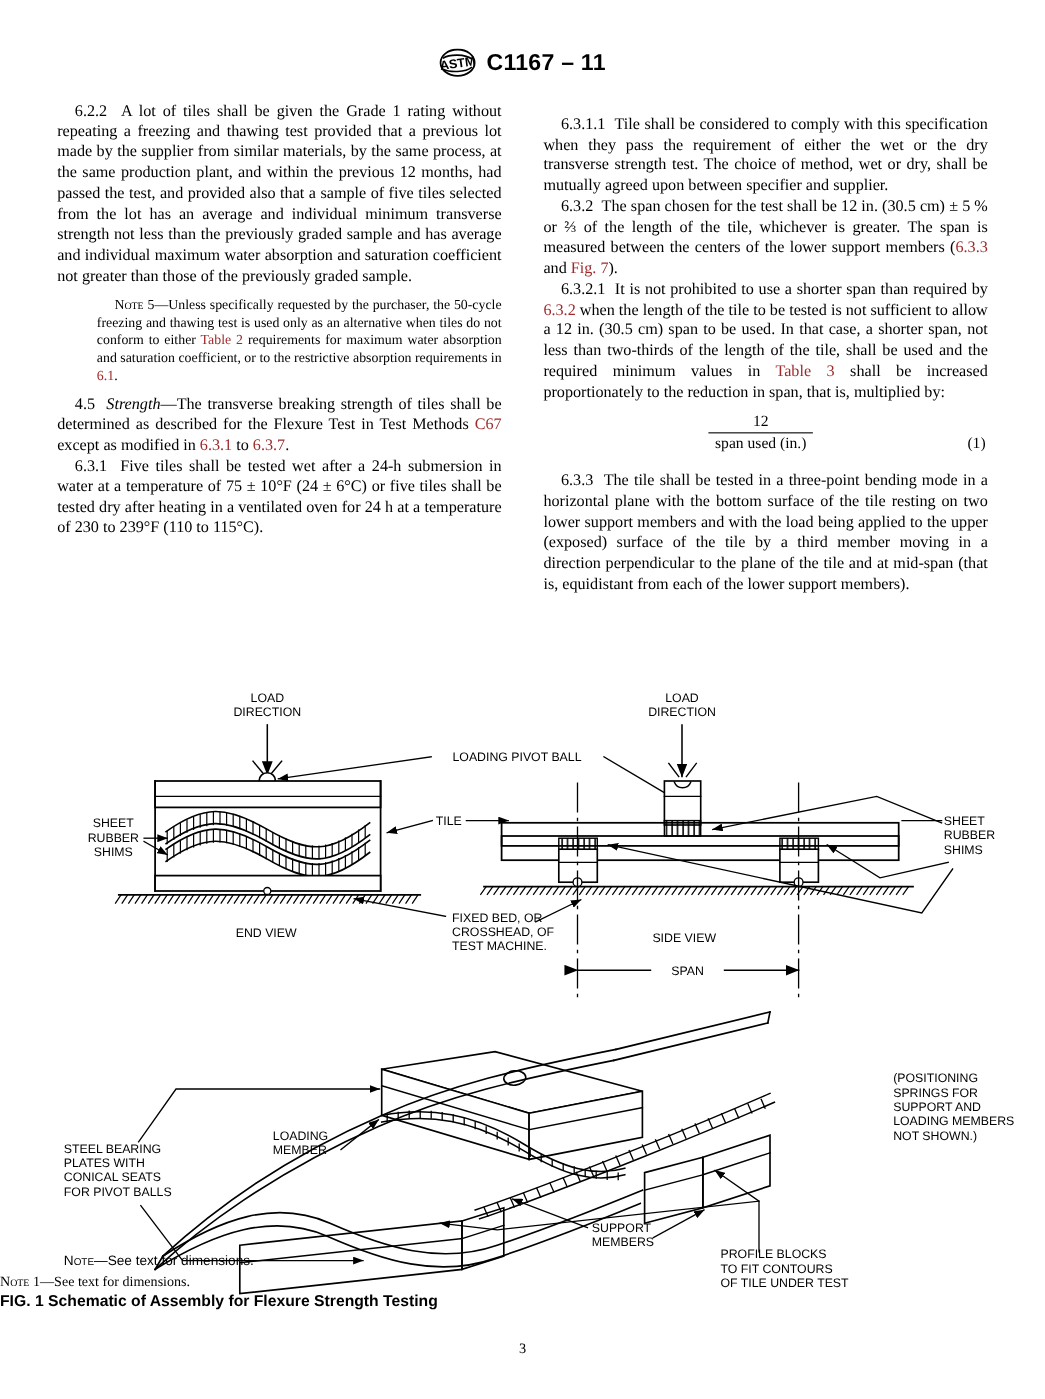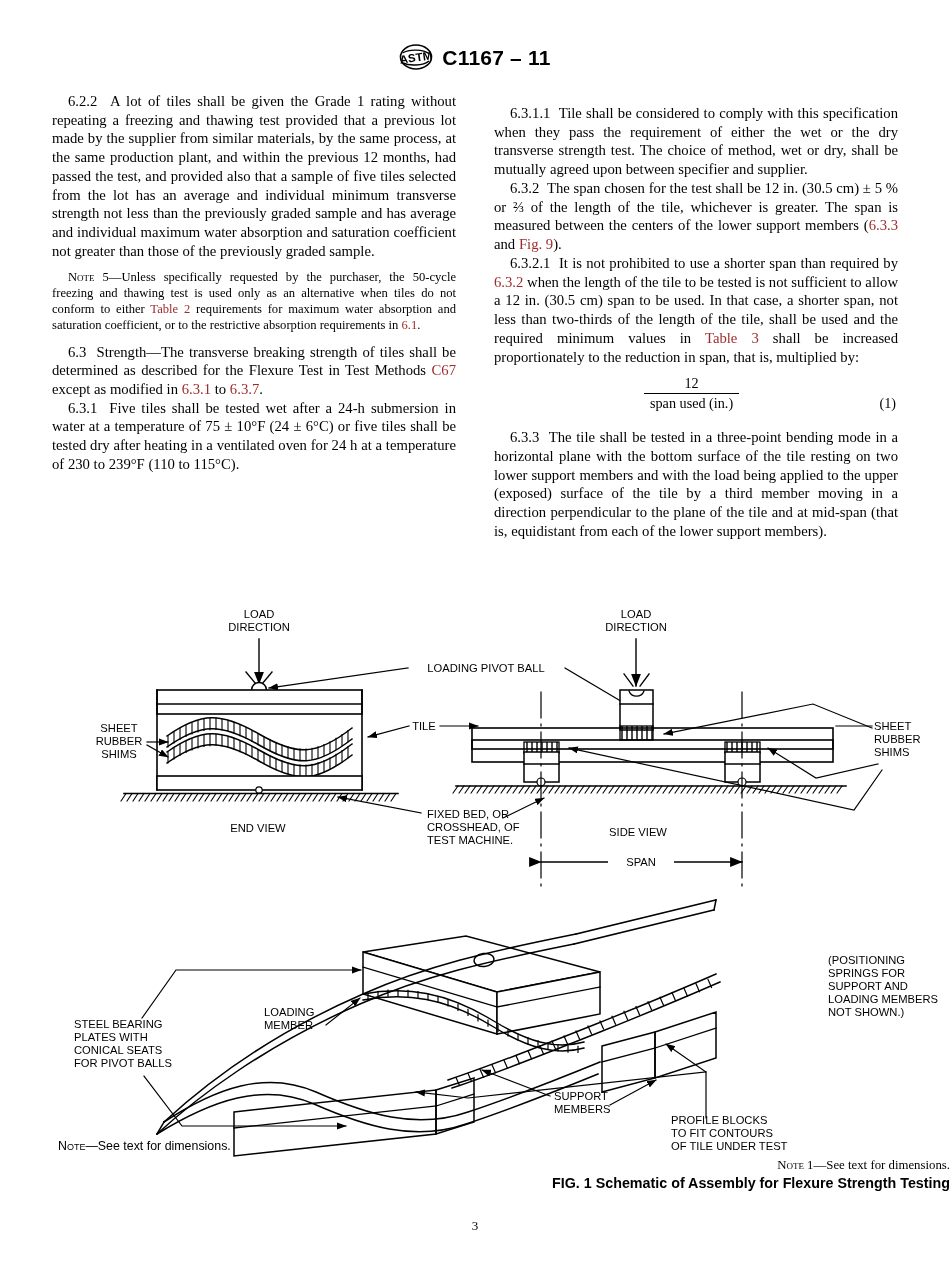--- a/index.html
+++ b/index.html
@@ -64,27 +64,28 @@
     text-indent: 16px;
   }
   .para.noindent { text-indent: 0; }
   .note {
     font-size: 12.6px;
     line-height: 1.27;
     text-align: justify;
     text-indent: 16px;
     margin-top: 9px;
     margin-bottom: 9px;
+    margin-left: 36px;
   }
   .sc {
     font-variant: small-caps;
     font-size: 1.0em;
   }
   .lnk { color: #9e2a2b; }
-  .it { }
+  .it { font-style: italic; }
 
   
   .equation-row {
     position: relative;
     margin: 9px 2px 9px 0;
     height: 44px;
   }
   .frac {
     position: absolute;
     left: 150px;
@@ -102,48 +103,47 @@
     position: absolute;
     right: 0;
     top: 19px;
     font-size: 14.2px;
   }
 
   
   .figure {
     position: absolute;
     left: 0;
-    top: 600px;
+    top: 620px;
     width: 768px;
     height: 640px;
-    padding-left: 16px;
   }
   .fig-svg { display: block; }
 
   .fig-note {
     position: absolute;
     left: 58px;
     top: 1139px;
     font-family: "Liberation Sans", sans-serif;
     font-size: 12.4px;
   }
   .fig-note .sc { font-variant: small-caps; margin-top: 40px; }
 
   .fig-caption-note {
     position: absolute;
     left: 0; top: 1158px;
     width: 950px;
-    text-align: right;
+    text-align: left;
     font-size: 12.8px;
   }
   .fig-caption {
     position: absolute;
     left: 0; top: 1175px;
     width: 950px;
-    text-align: right;
+    text-align: left;
     font-family: "Liberation Sans", sans-serif;
     font-size: 14.3px;
     font-weight: bold;
   }
   .page-number {
     position: absolute;
     left: 0; top: 1218px;
     width: 950px;
     text-align: center;
     font-size: 13px;
@@ -171,36 +171,36 @@
 
     <p class="para">
       <span>6.2.2</span>&nbsp;&nbsp;<span>A lot of tiles shall be given the Grade 1 rating without repeating a freezing and thawing test provided that a previous lot made by the supplier from similar materials, by the same process, at the same production plant, and within the previous 12 months, had passed the test, and provided also that a sample of five tiles selected from the lot has an average and individual minimum transverse strength not less than the previously graded sample and has average and individual maximum water absorption and saturation coefficient not greater than those of the previously graded sample.</span>
     </p>
 
     <p class="note">
       <span class="sc">Note 5</span><span>—Unless specifically requested by the purchaser, the 50-cycle freezing and thawing test is used only as an alternative when tiles do not conform to either </span><span class="lnk">Table 2</span><span> requirements for maximum water absorption and saturation coefficient, or to the restrictive absorption requirements in </span><span class="lnk">6.1</span><span>.</span>
     </p>
 
     <p class="para">
-      <span>6.3</span>&nbsp;&nbsp;<span class="it">Strength</span><span>—The transverse breaking strength of tiles shall be determined as described for the Flexure Test in Test Methods </span><span class="lnk">C67</span><span> except as modified in </span><span class="lnk">6.3.1</span><span> to </span><span class="lnk">6.3.7</span><span>.</span>
+      <span>4.5</span>&nbsp;&nbsp;<span class="it">Strength</span><span>—The transverse breaking strength of tiles shall be determined as described for the Flexure Test in Test Methods </span><span class="lnk">C67</span><span> except as modified in </span><span class="lnk">6.3.1</span><span> to </span><span class="lnk">6.3.7</span><span>.</span>
     </p>
 
     <p class="para">
       <span>6.3.1</span>&nbsp;&nbsp;<span>Five tiles shall be tested wet after a 24-h submersion in water at a temperature of 75 ± 10°F (24 ± 6°C) or five tiles shall be tested dry after heating in a ventilated oven for 24 h at a temperature of 230 to 239°F (110 to 115°C).</span>
     </p>
   </div>
 
   <div class="col col-right">
 
     <p class="para">
       <span>6.3.1.1</span>&nbsp;&nbsp;<span>Tile shall be considered to comply with this specification when they pass the requirement of either the wet or the dry transverse strength test. The choice of method, wet or dry, shall be mutually agreed upon between specifier and supplier.</span>
     </p>
 
     <p class="para">
-      <span>6.3.2</span>&nbsp;&nbsp;<span>The span chosen for the test shall be 12 in. (30.5 cm) ± 5 % or ⅔ of the length of the tile, whichever is greater. The span is measured between the centers of the lower support members (</span><span class="lnk">6.3.3</span><span> and </span><span class="lnk">Fig. 9</span><span>).</span>
+      <span>6.3.2</span>&nbsp;&nbsp;<span>The span chosen for the test shall be 12 in. (30.5 cm) ± 5 % or ⅔ of the length of the tile, whichever is greater. The span is measured between the centers of the lower support members (</span><span class="lnk">6.3.3</span><span> and </span><span class="lnk">Fig. 7</span><span>).</span>
     </p>
 
     <p class="para">
       <span>6.3.2.1</span>&nbsp;&nbsp;<span>It is not prohibited to use a shorter span than required by </span><span class="lnk">6.3.2</span><span> when the length of the tile to be tested is not sufficient to allow a 12 in. (30.5 cm) span to be used. In that case, a shorter span, not less than two-thirds of the length of the tile, shall be used and the required minimum values in </span><span class="lnk">Table 3</span><span> shall be increased proportionately to the reduction in span, that is, multiplied by:</span>
     </p>
 
     <div class="equation-row">
       <div class="frac">
         <div class="num">12</div>
         <div class="den">span used (in.)</div>

